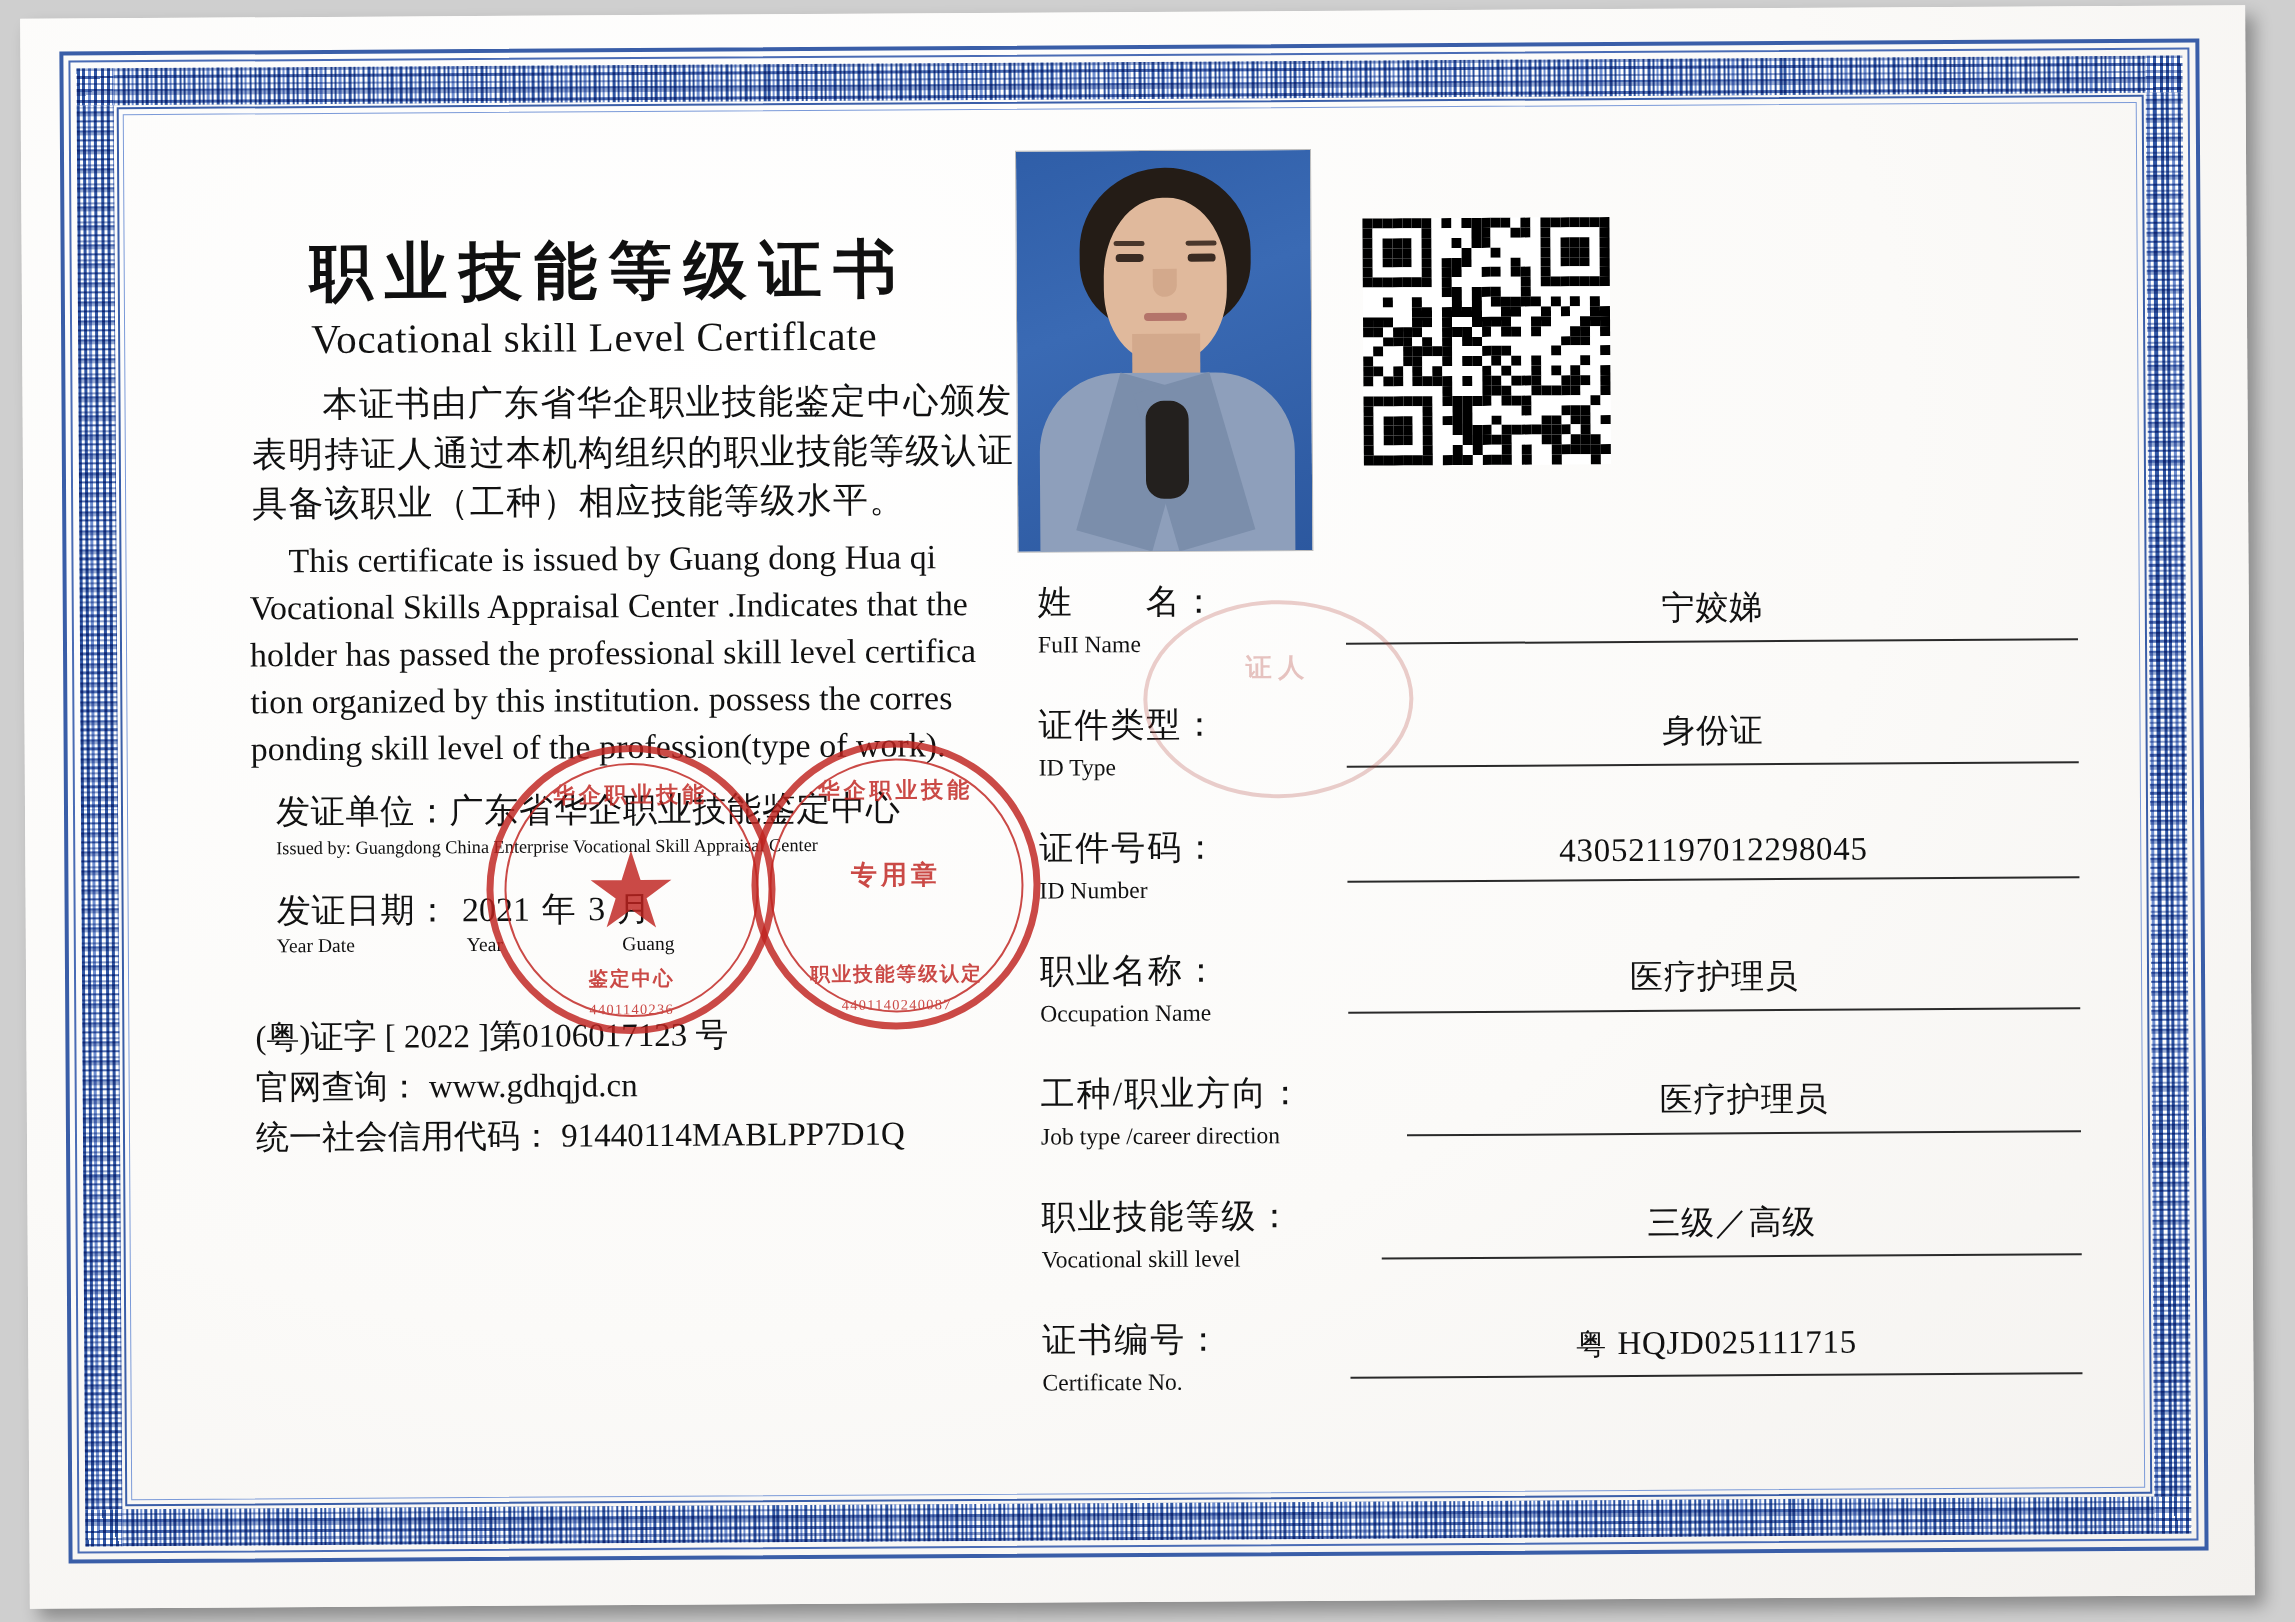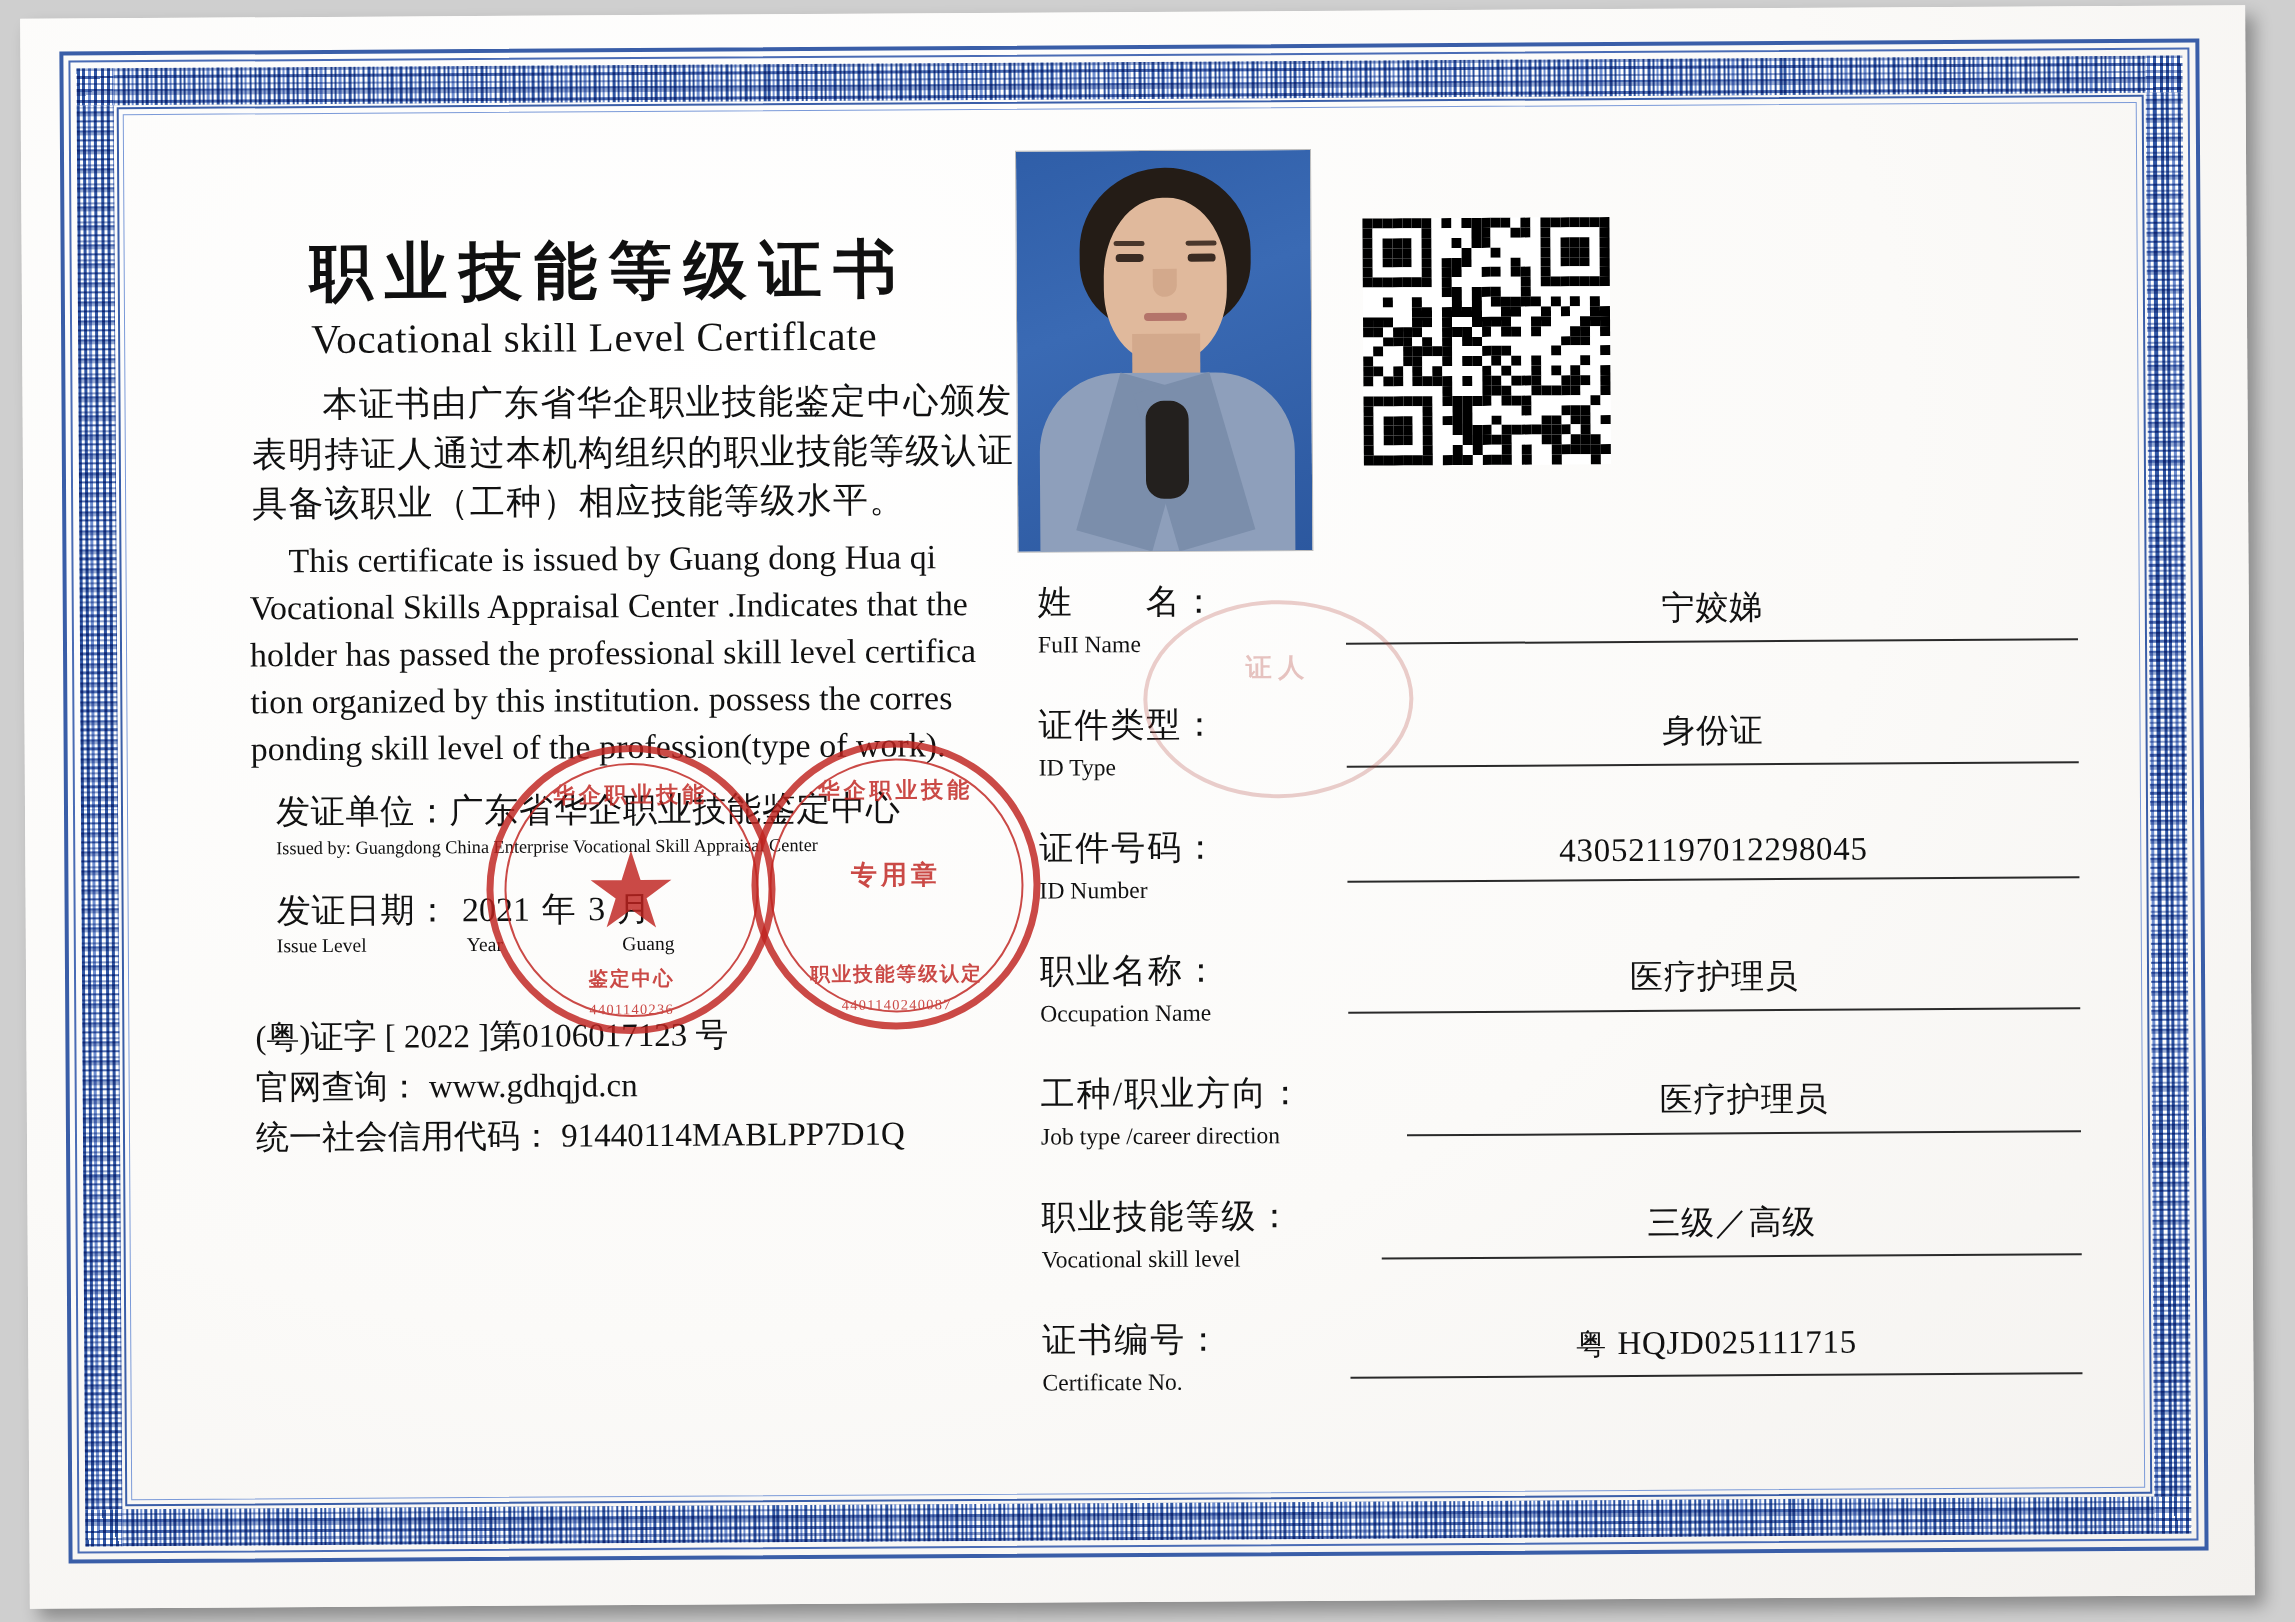--- a/index.html
+++ b/index.html
@@ -393,21 +393,21 @@
 
       <div class="issue-date">
         <div class="row">
           <span class="cn">发证日期：</span>
           <span class="val">2021</span>
           <span class="cn">年</span>
           <span class="val">3</span>
           <span class="cn">月</span>
         </div>
         <div class="sub">
-          <span class="s1">Issue  Level</span>
+          <span class="s1">Year  Date</span>
           <span class="s2">Year</span>
           <span class="s3">Guang</span>
         </div>
       </div>
 
       <div class="footer">
         <div>(粤)证字 [ 2022 ]第0106017123 号</div>
         <div>官网查询： www.gdhqjd.cn</div>
         <div>统一社会信用代码： 91440114MABLPP7D1Q</div>
       </div>

